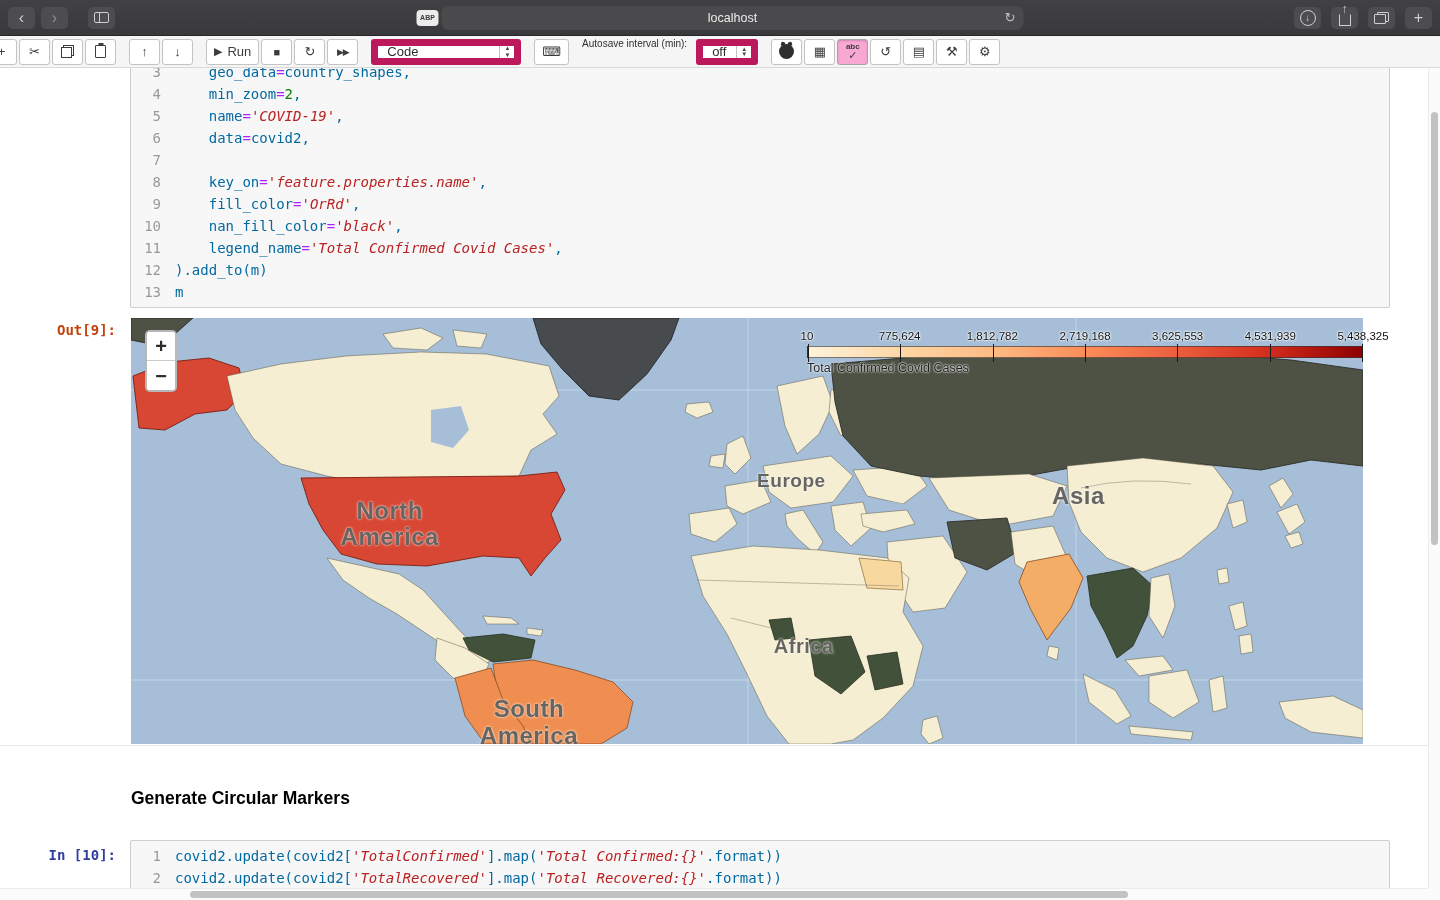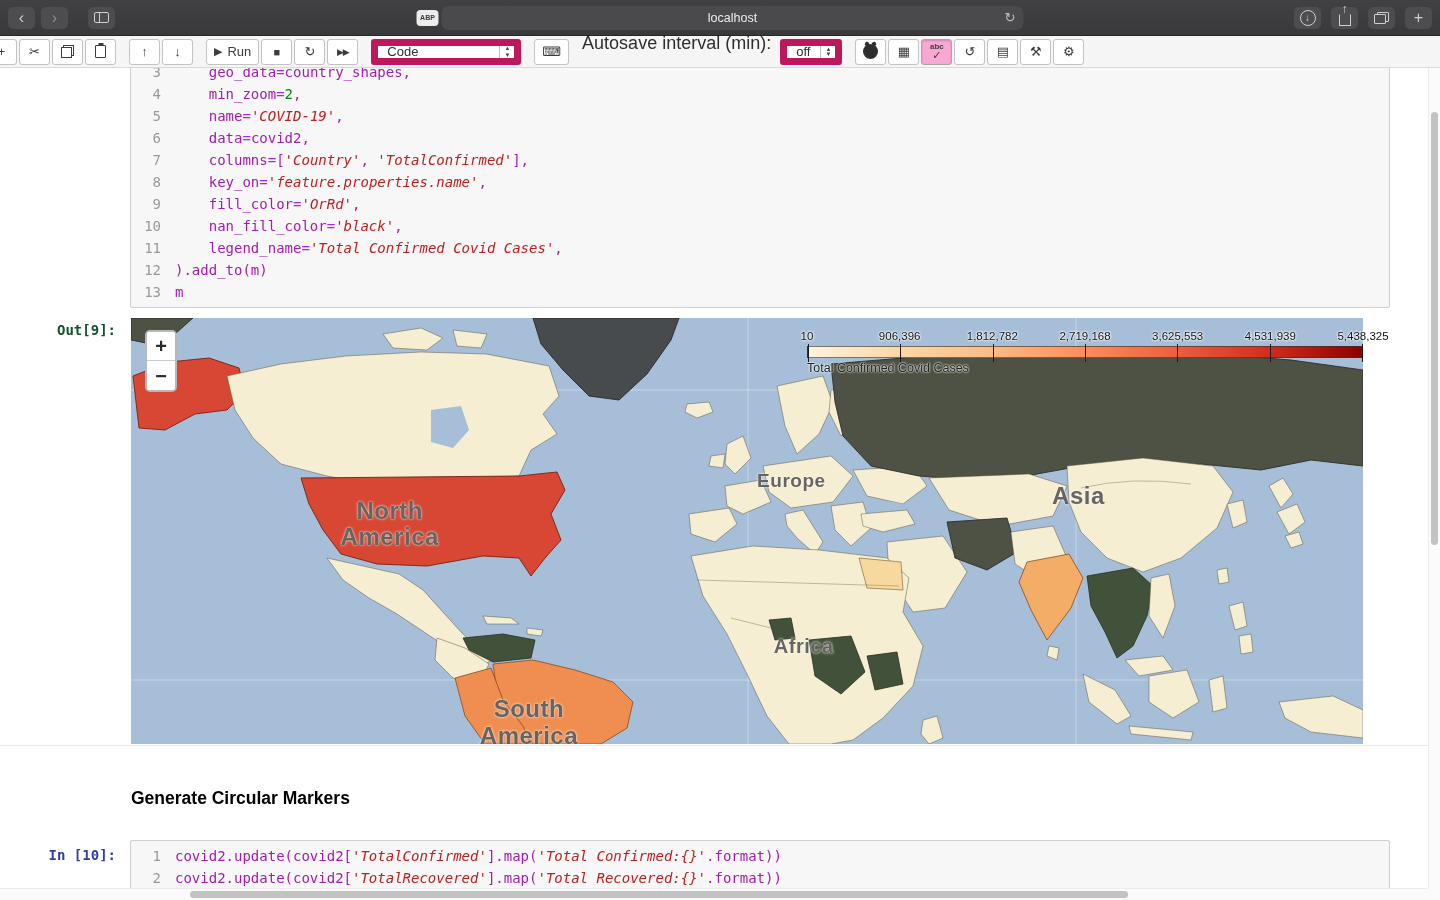--- a/index.html
+++ b/index.html
@@ -44,21 +44,21 @@
   .tbtn.pressed { background:#f9a8d4; border-color:#a6a6a6; box-shadow:inset 0 1px 2px rgba(0,0,0,.18); }
   .tbtn .small { font-size:11px; }
   .tbtn .ffwd { font-size:9px; letter-spacing:-1px; }
   .tselect { height:26px; background:#fff; border:7px solid #be185d; border-radius:3px;
     display:flex; align-items:center; padding-left:9px; font-size:13px; color:#2e2e2e; cursor:pointer; }
   .tselect .updown { margin-left:10px; height:100%; border-left:1px solid #c3c3c3;
     display:flex; flex-direction:column; align-items:center; justify-content:center;
     font-size:6px; line-height:5px; color:#444; padding:0 4px; }
   .tsel-code { width:150px; justify-content:flex-start; }
   .tsel-code span:first-child { flex:1; }
-  .autosave-label { font-size:18px; color:#2e2e2e; margin:0 7px 16px 0; }
+  .autosave-label { font-size:10px; color:#2e2e2e; margin:0 7px 16px 0; }
   .ic-copy { position:relative; width:13px; height:13px; display:block; }
   .ic-copy::before { content:""; position:absolute; right:0; top:0; width:9px; height:9px; border:1.4px solid #3c3c3c; background:#fff; }
   .ic-copy::after { content:""; position:absolute; left:0; bottom:0; width:9px; height:9px; border:1.4px solid #3c3c3c; background:#fff; }
   .ic-paste { position:relative; width:11px; height:13px; border:1.4px solid #3c3c3c; border-radius:1px; display:block; }
   .ic-paste::before { content:""; position:absolute; left:50%; top:-3px; transform:translateX(-50%); width:5px; height:3px; background:#3c3c3c; }
   .gh { position:relative; width:15px; height:15px; background:#2e2e2e; border-radius:50%; display:block; }
   .gh::before,.gh::after { content:""; position:absolute; top:-2px; width:4px; height:4px; background:#2e2e2e; border-radius:1px; }
   .gh::before { left:2px; transform:rotate(18deg); }
   .gh::after { right:2px; transform:rotate(-18deg); }
   .spellcol { display:flex; flex-direction:column; align-items:center; line-height:1; }
@@ -68,23 +68,23 @@
   
   .main { position:absolute; top:68px; left:0; right:0; bottom:12px; overflow:hidden; background:#fff; }
   .cell { position:absolute; left:130px; width:1260px; border:1px solid #cfcfcf; background:#f7f7f7;
     border-radius:2px; padding:4px 0; }
   .cell-top { top:-12px; height:252px; }
   .cell-bottom { top:772px; height:80px; }
   .code-row { height:22px; line-height:22px; display:flex;
     font-family:"DejaVu Sans Mono","Liberation Mono",monospace; font-size:14px; }
   .lineno { width:44px; flex:none; text-align:right; padding-right:14px; color:#999; }
   .codetext { white-space:pre; color:#000; }
-  .tk-p { color:#a21caf; } .tk-o { color:#AA22FF; } .tk-s { color:#BA2121;font-style:italic; } .tk-m { color:#008000; }
+  .tk-p { color:#0369a1; } .tk-o { color:#AA22FF; } .tk-s { color:#BA2121;font-style:italic; } .tk-m { color:#008000; }
   .out-prompt { position:absolute; top:254px; left:0; width:116px; text-align:right;
-    font-family:"DejaVu Sans Mono","Liberation Mono",monospace; font-size:14px; font-weight:700; color:#14532d; }
+    font-family:"DejaVu Sans Mono","Liberation Mono",monospace; font-size:14px; font-weight:700; color:#c2410c; }
   .in-prompt { position:absolute; top:779px; left:0; width:116px; text-align:right;
     font-family:"DejaVu Sans Mono","Liberation Mono",monospace; font-size:14px; font-weight:700; color:#303F9F; }
   .out-divider { position:absolute; top:677px; left:0; right:0; height:1px; background:#e9e9e9; }
   .md-heading { position:absolute; top:720px; left:131px; font-size:17.5px; font-weight:700; color:#000; }
 
   
   .map-wrap { position:absolute; top:250px; left:131px; width:1232px; height:426px; overflow:visible; background:var(--ocean); }
   .map-wrap svg { display:block; width:100%; height:100%; overflow:hidden; }
   .m-ocean { fill:var(--ocean); }
   .m-land { fill:var(--land); stroke:#55503e; stroke-width:.8; stroke-opacity:.6; }
@@ -263,21 +263,20 @@
       <div class="code-row">
         <span class="lineno">5</span>
         <span class="codetext"><span class="tk-p">    name</span><span class="tk-o">=</span><span class="tk-s">'COVID-19'</span><span class="tk-p">,</span></span>
       </div>
       <div class="code-row">
         <span class="lineno">6</span>
         <span class="codetext"><span class="tk-p">    data</span><span class="tk-o">=</span><span class="tk-p">covid2,</span></span>
       </div>
       <div class="code-row">
         <span class="lineno">7</span>
-        <span class="codetext"><span class="tk-p">    columns</span><span class="tk-o">=</span><span class="tk-p">[</span><span class="tk-s">'Country'</span><span class="tk-p">, </span><span class="tk-s">'TotalConfirmed'</span><span class="tk-p">],</span></span>
       </div>
       <div class="code-row">
         <span class="lineno">8</span>
         <span class="codetext"><span class="tk-p">    key_on</span><span class="tk-o">=</span><span class="tk-s">'feature.properties.name'</span><span class="tk-p">,</span></span>
       </div>
       <div class="code-row">
         <span class="lineno">9</span>
         <span class="codetext"><span class="tk-p">    fill_color</span><span class="tk-o">=</span><span class="tk-s">'OrRd'</span><span class="tk-p">,</span></span>
       </div>
       <div class="code-row">
@@ -379,21 +378,21 @@
       </div>
 
     <div class="zoom">
       <button>+</button>
       <button>−</button>
     </div>
 
     <div class="legend">
       <div class="legend-ticks" id="legend-ticks">
           <span class="tick-label" style="left: 0%;">10</span>
-          <span class="tick-label" style="left: 16.6667%;">906,396</span>
+          <span class="tick-label" style="left: 16.6667%;">775,624</span>
           <span class="tick-label" style="left: 33.3333%;">1,812,782</span>
           <span class="tick-label" style="left: 50%;">2,719,168</span>
           <span class="tick-label" style="left: 66.6667%;">3,625,553</span>
           <span class="tick-label" style="left: 83.3333%;">4,531,939</span>
           <span class="tick-label" style="left: 100%;">5,438,325</span>
         </div>
       <div class="legend-bar" id="legend-bar">
           <span class="tick-line" style="left: 0%;"></span>
           <span class="tick-line" style="left: 16.6667%;"></span>
           <span class="tick-line" style="left: 33.3333%;"></span>

